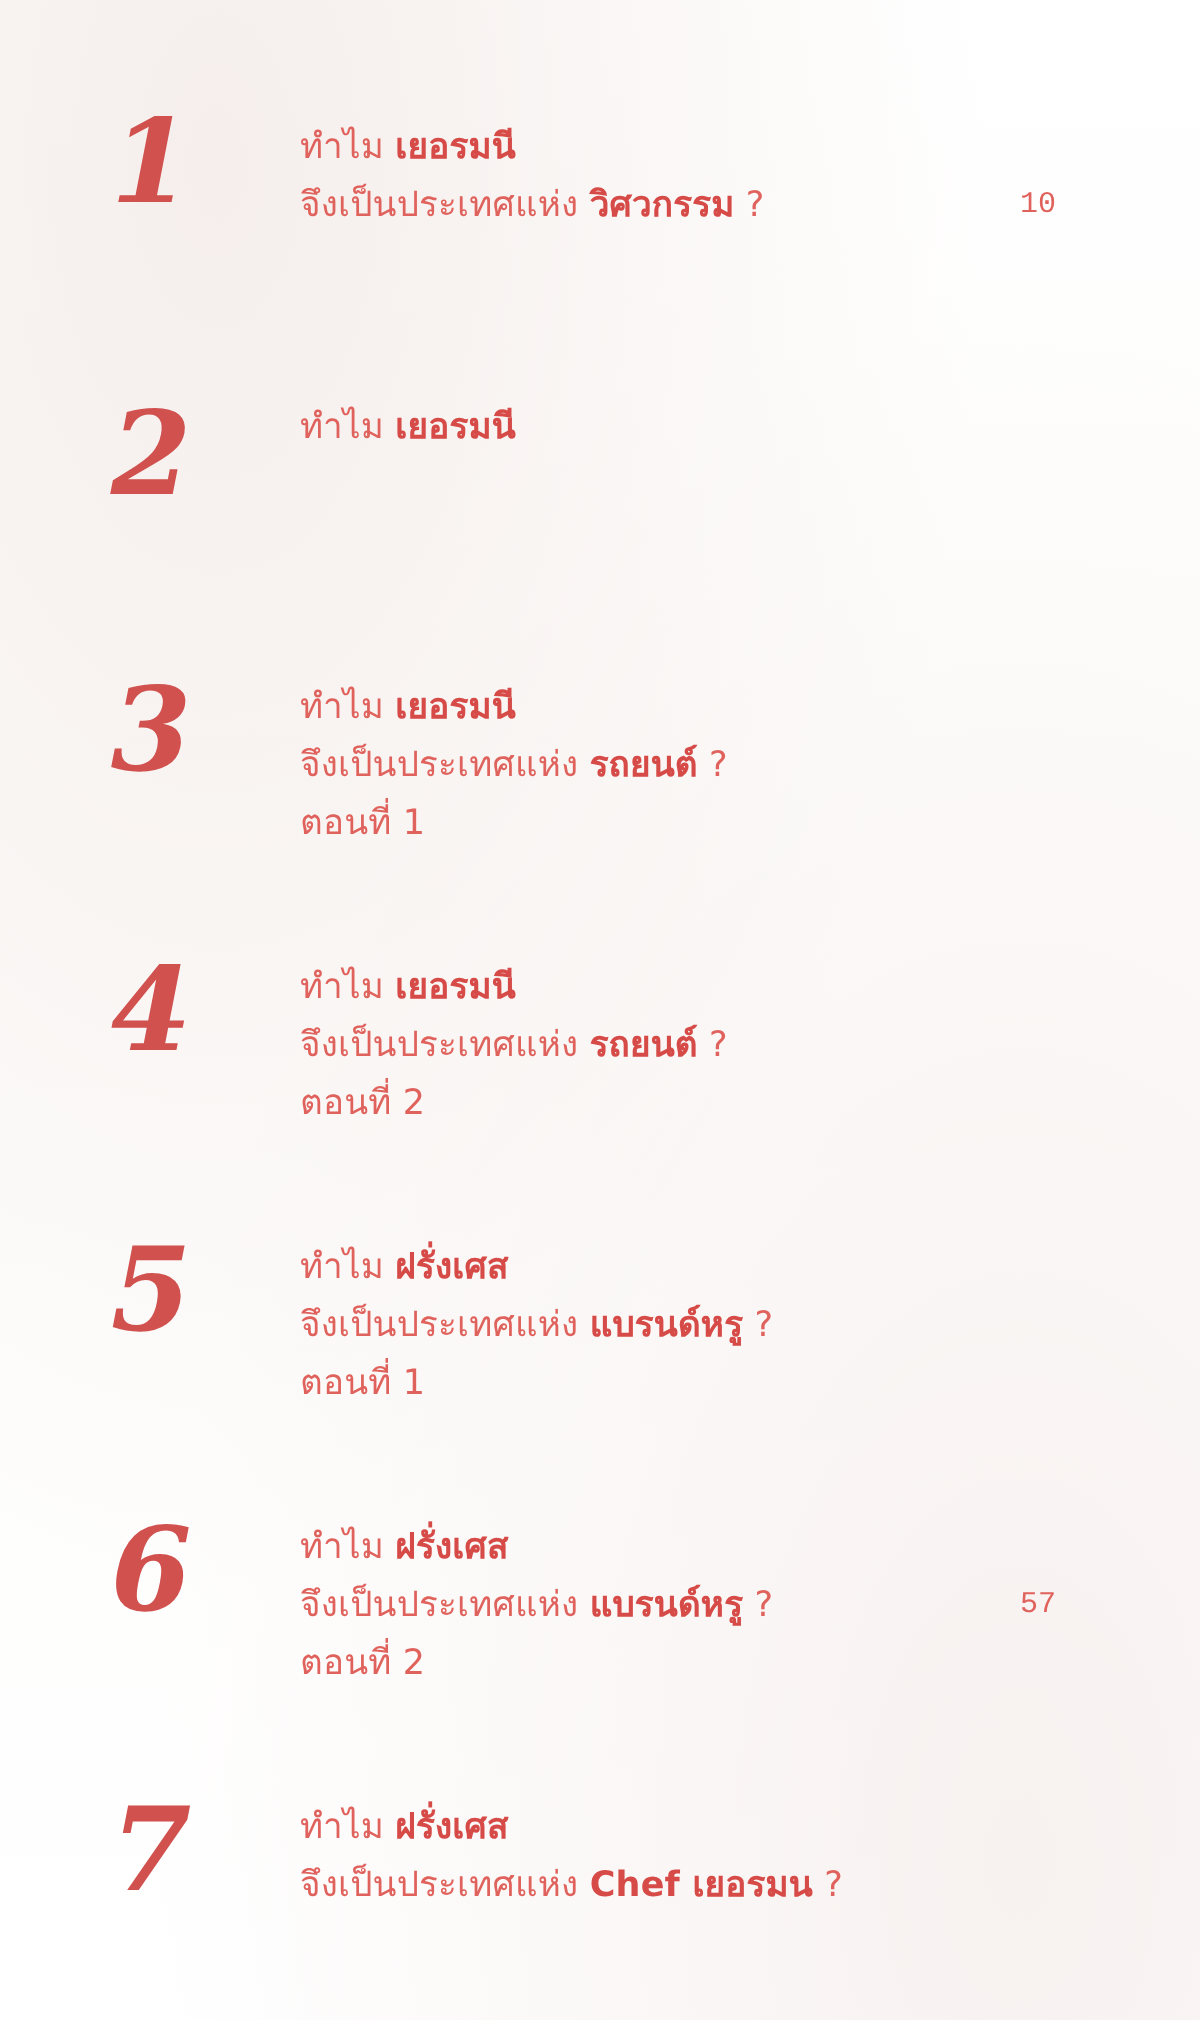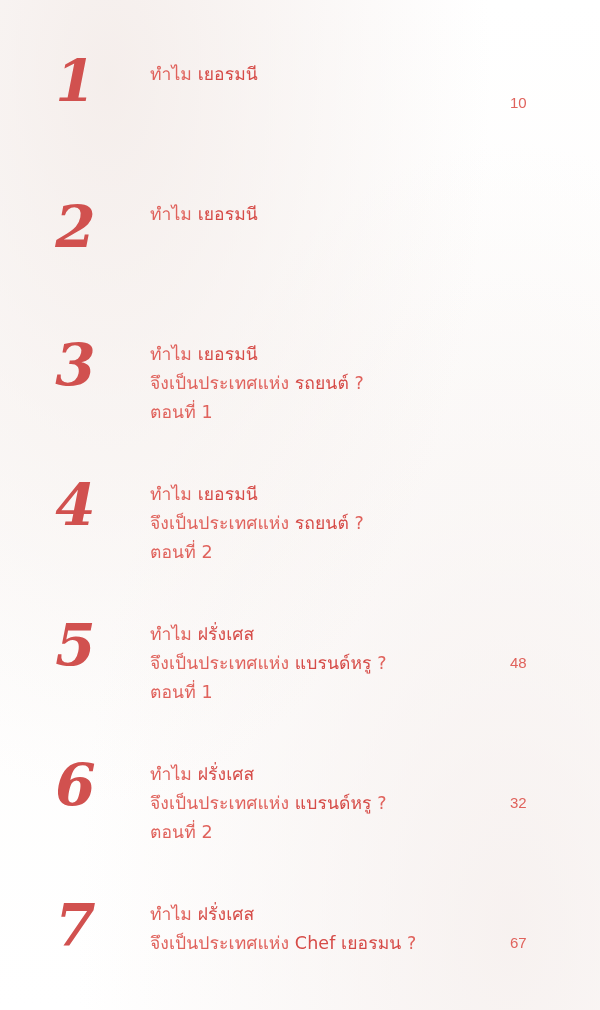--- a/index.html
+++ b/index.html
@@ -53,30 +53,30 @@
     padding-top: 26px;
   }
   .line {
     font-size: 17.5px;
     line-height: 29px;
     color: #e0625c;
     white-space: nowrap;
     letter-spacing: 0.1px;
   }
   .line .b {
-    font-weight: normal;
+    font-weight: bold;
     color: #d64b47;
   }
   .page {
     width: 90px;
     text-align: left;
     font-size: 15px;
     color: #e0625c;
     padding-top: 60px;
-    font-family: Liberation Sans, sans-serif;
+    font-family: Liberation Mono, monospace;
   }
   
   .r1 { height: 140px; }
   .r1 .num { padding-top: 18px; }
   .r2 .num { padding-top: 24px; }
   .r3 .num { padding-top: 22px; }
   .r4 .num { padding-top: 22px; }
   .r5 .num { padding-top: 22px; }
   .r6 .num { padding-top: 22px; }
   .r7 .num { padding-top: 22px; }
@@ -86,20 +86,21 @@
 <body>
 
 <div class="paper"></div>
 
 <div class="toc">
 
   <div class="row r1">
     <div class="num">1</div>
     <div class="entry">
       <div class="line"><span>ทำไม </span><span class="b">เยอรมนี</span></div>
+      <div class="line"><span>จึงเป็นประเทศแห่ง </span><span class="b">วิศวกรรม</span><span> ?</span></div>
       <div class="line"></div>
     </div>
     <div class="page">10</div>
   </div>
 
   <div class="row r2">
     <div class="num">2</div>
     <div class="entry">
       <div class="line"><span>ทำไม </span><span class="b">เยอรมนี</span></div>
       <div class="line"></div>
@@ -124,36 +125,34 @@
     </div>
   </div>
 
   <div class="row r5">
     <div class="num">5</div>
     <div class="entry">
       <div class="line"><span>ทำไม </span><span class="b">ฝรั่งเศส</span></div>
       <div class="line"><span>จึงเป็นประเทศแห่ง </span><span class="b">แบรนด์หรู</span><span> ?</span></div>
       <div class="line">ตอนที่ 1</div>
     </div>
-    <div class="page">48</div>
   </div>
 
   <div class="row r6">
     <div class="num">6</div>
     <div class="entry">
       <div class="line"><span>ทำไม </span><span class="b">ฝรั่งเศส</span></div>
       <div class="line"><span>จึงเป็นประเทศแห่ง </span><span class="b">แบรนด์หรู</span><span> ?</span></div>
       <div class="line">ตอนที่ 2</div>
     </div>
-    <div class="page">32</div>
+    <div class="page">57</div>
   </div>
 
   <div class="row r7">
     <div class="num">7</div>
     <div class="entry">
       <div class="line"><span>ทำไม </span><span class="b">ฝรั่งเศส</span></div>
       <div class="line"><span>จึงเป็นประเทศแห่ง </span><span class="b">Chef เยอรมน</span><span> ?</span></div>
       <div class="line"></div>
     </div>
-    <div class="page">67</div>
   </div>
 
 </div>
 
 </body></html>

